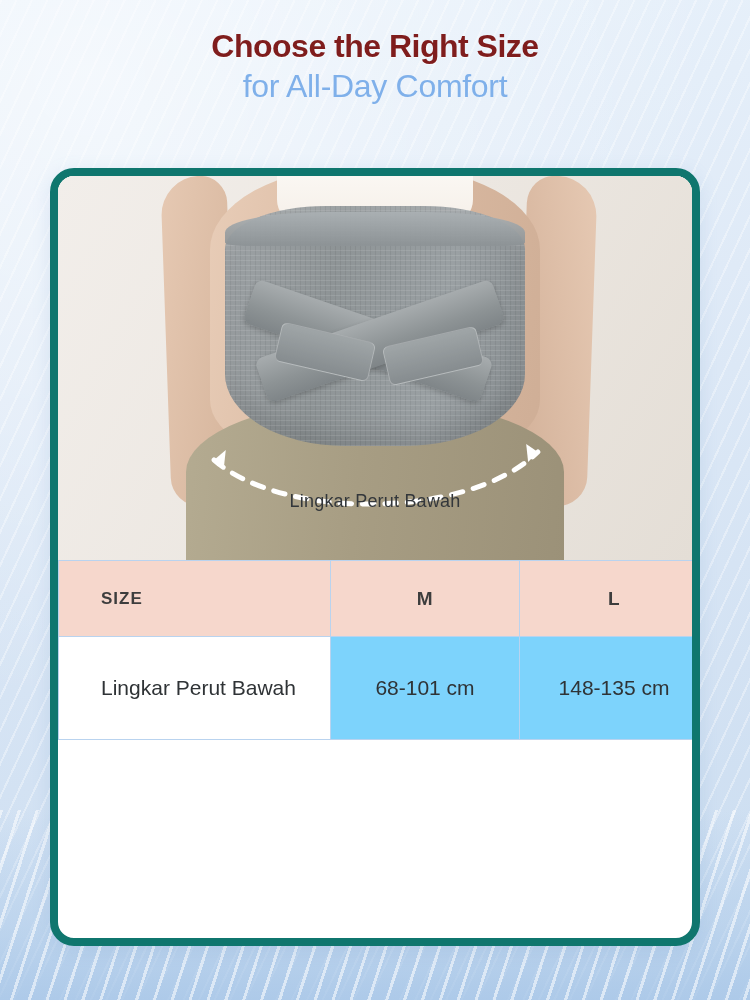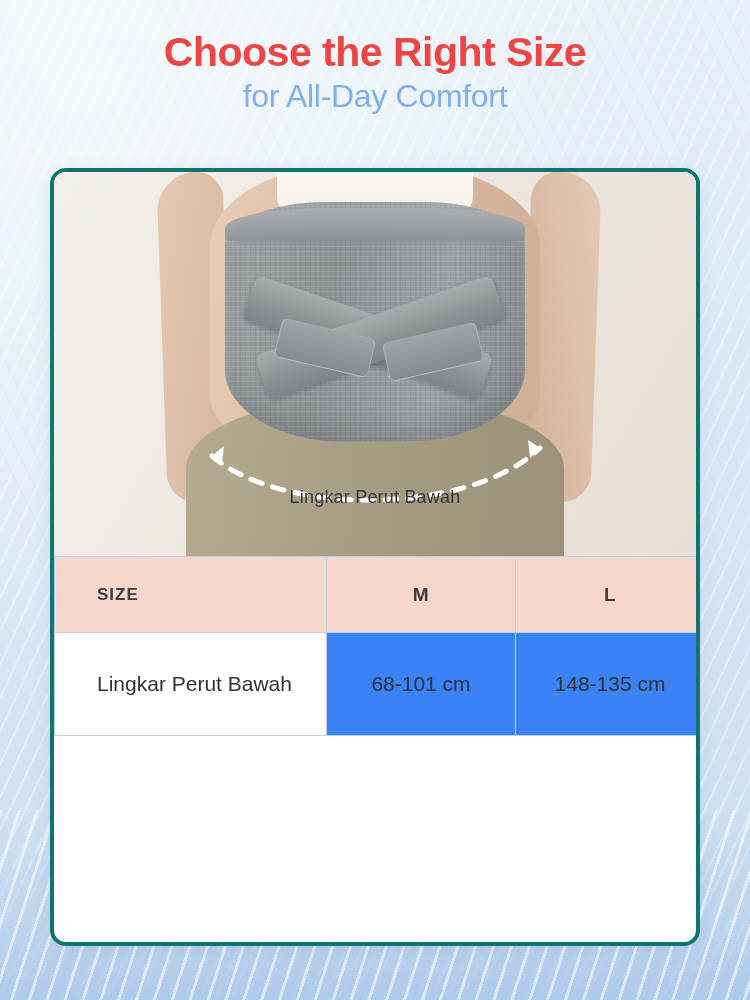--- a/index.html
+++ b/index.html
@@ -31,43 +31,43 @@
       linear-gradient(to bottom, rgba(190,214,238,0) 0%, rgba(176,204,234,0.55) 60%, rgba(166,197,231,0.8) 100%);
     pointer-events: none;
   }
 
   .headline {
     position: relative;
     text-align: center;
     padding-top: 28px;
   }
   .headline .line1 {
-    font-size: 41px;
+    font-size: 32px;
     font-weight: 700;
-    color: #ef4444;
+    color: #7f1d1d;
     letter-spacing: -0.5px;
     line-height: 1.18;
     text-shadow: 0 1px 0 rgba(255,255,255,0.6);
   }
   .headline .line2 {
     font-size: 32px;
     font-weight: 400;
     color: #7fb0ea;
     line-height: 1.25;
     letter-spacing: -0.3px;
   }
 
   .card {
     position: absolute;
     left: 50px;
     top: 168px;
     width: 650px;
     height: 778px;
-    border: 4px solid #0f766e;
-    border-radius: 16px;
+    border: 8px solid #0f766e;
+    border-radius: 24px;
     background: #ffffff;
     overflow: hidden;
     box-shadow: 0 4px 18px rgba(120,160,205,0.18);
   }
 
   
   .photo {
     position: relative;
     width: 100%;
     height: 384px;
@@ -213,21 +213,21 @@
     font-weight: 700;
     letter-spacing: 1px;
     height: 76px;
   }
   .table thead th.size-col { text-align: left; padding-left: 42px; }
   .table thead th.m-col, .table thead th.l-col { font-size: 19px; letter-spacing: 0.5px; }
   .table tbody td {
     height: 103px;
     font-size: 21px;
     color: #2f3336;
-    background: #3b82f6;
+    background: #7dd3fc;
   }
   .table tbody td.label {
     text-align: left;
     padding: 0 16px 0 42px;
     line-height: 1.32;
     background: #ffffff;
   }
   .table tbody tr:nth-child(even) td { background: #fafbfc; }
   .table tbody tr:nth-child(even) td.label { background: #ffffff; }
   .col-label { width: 272px; }

